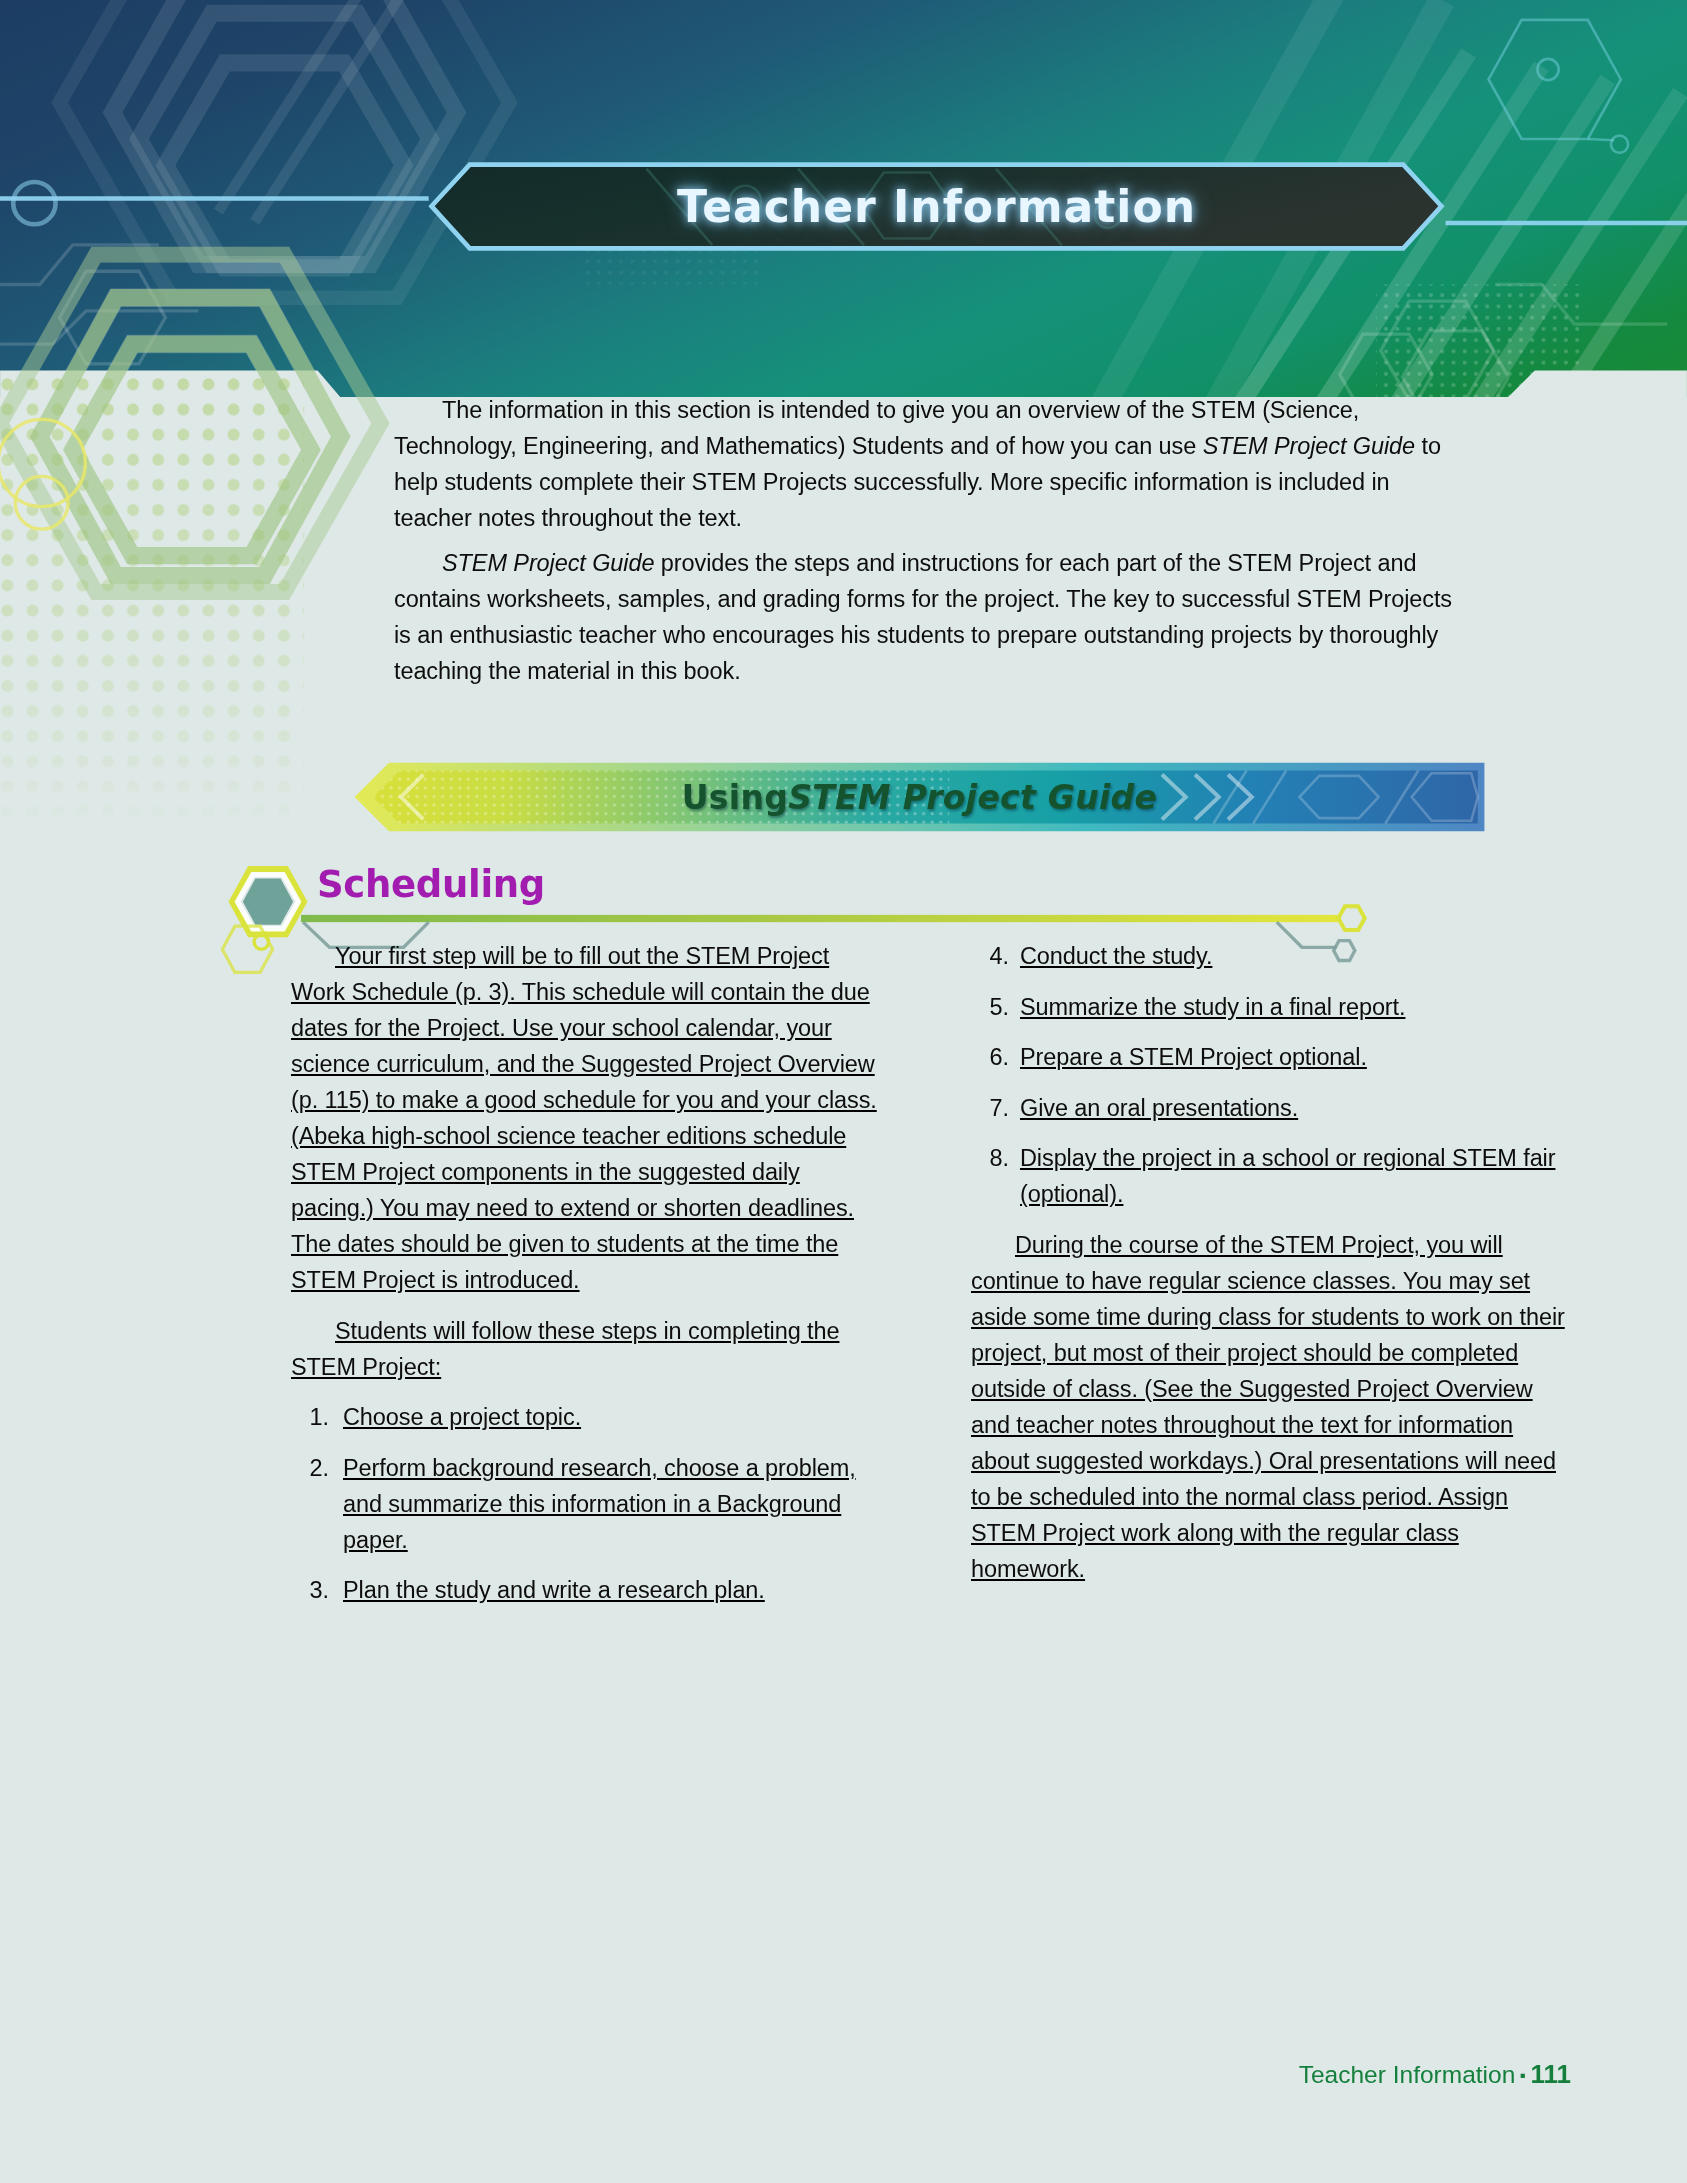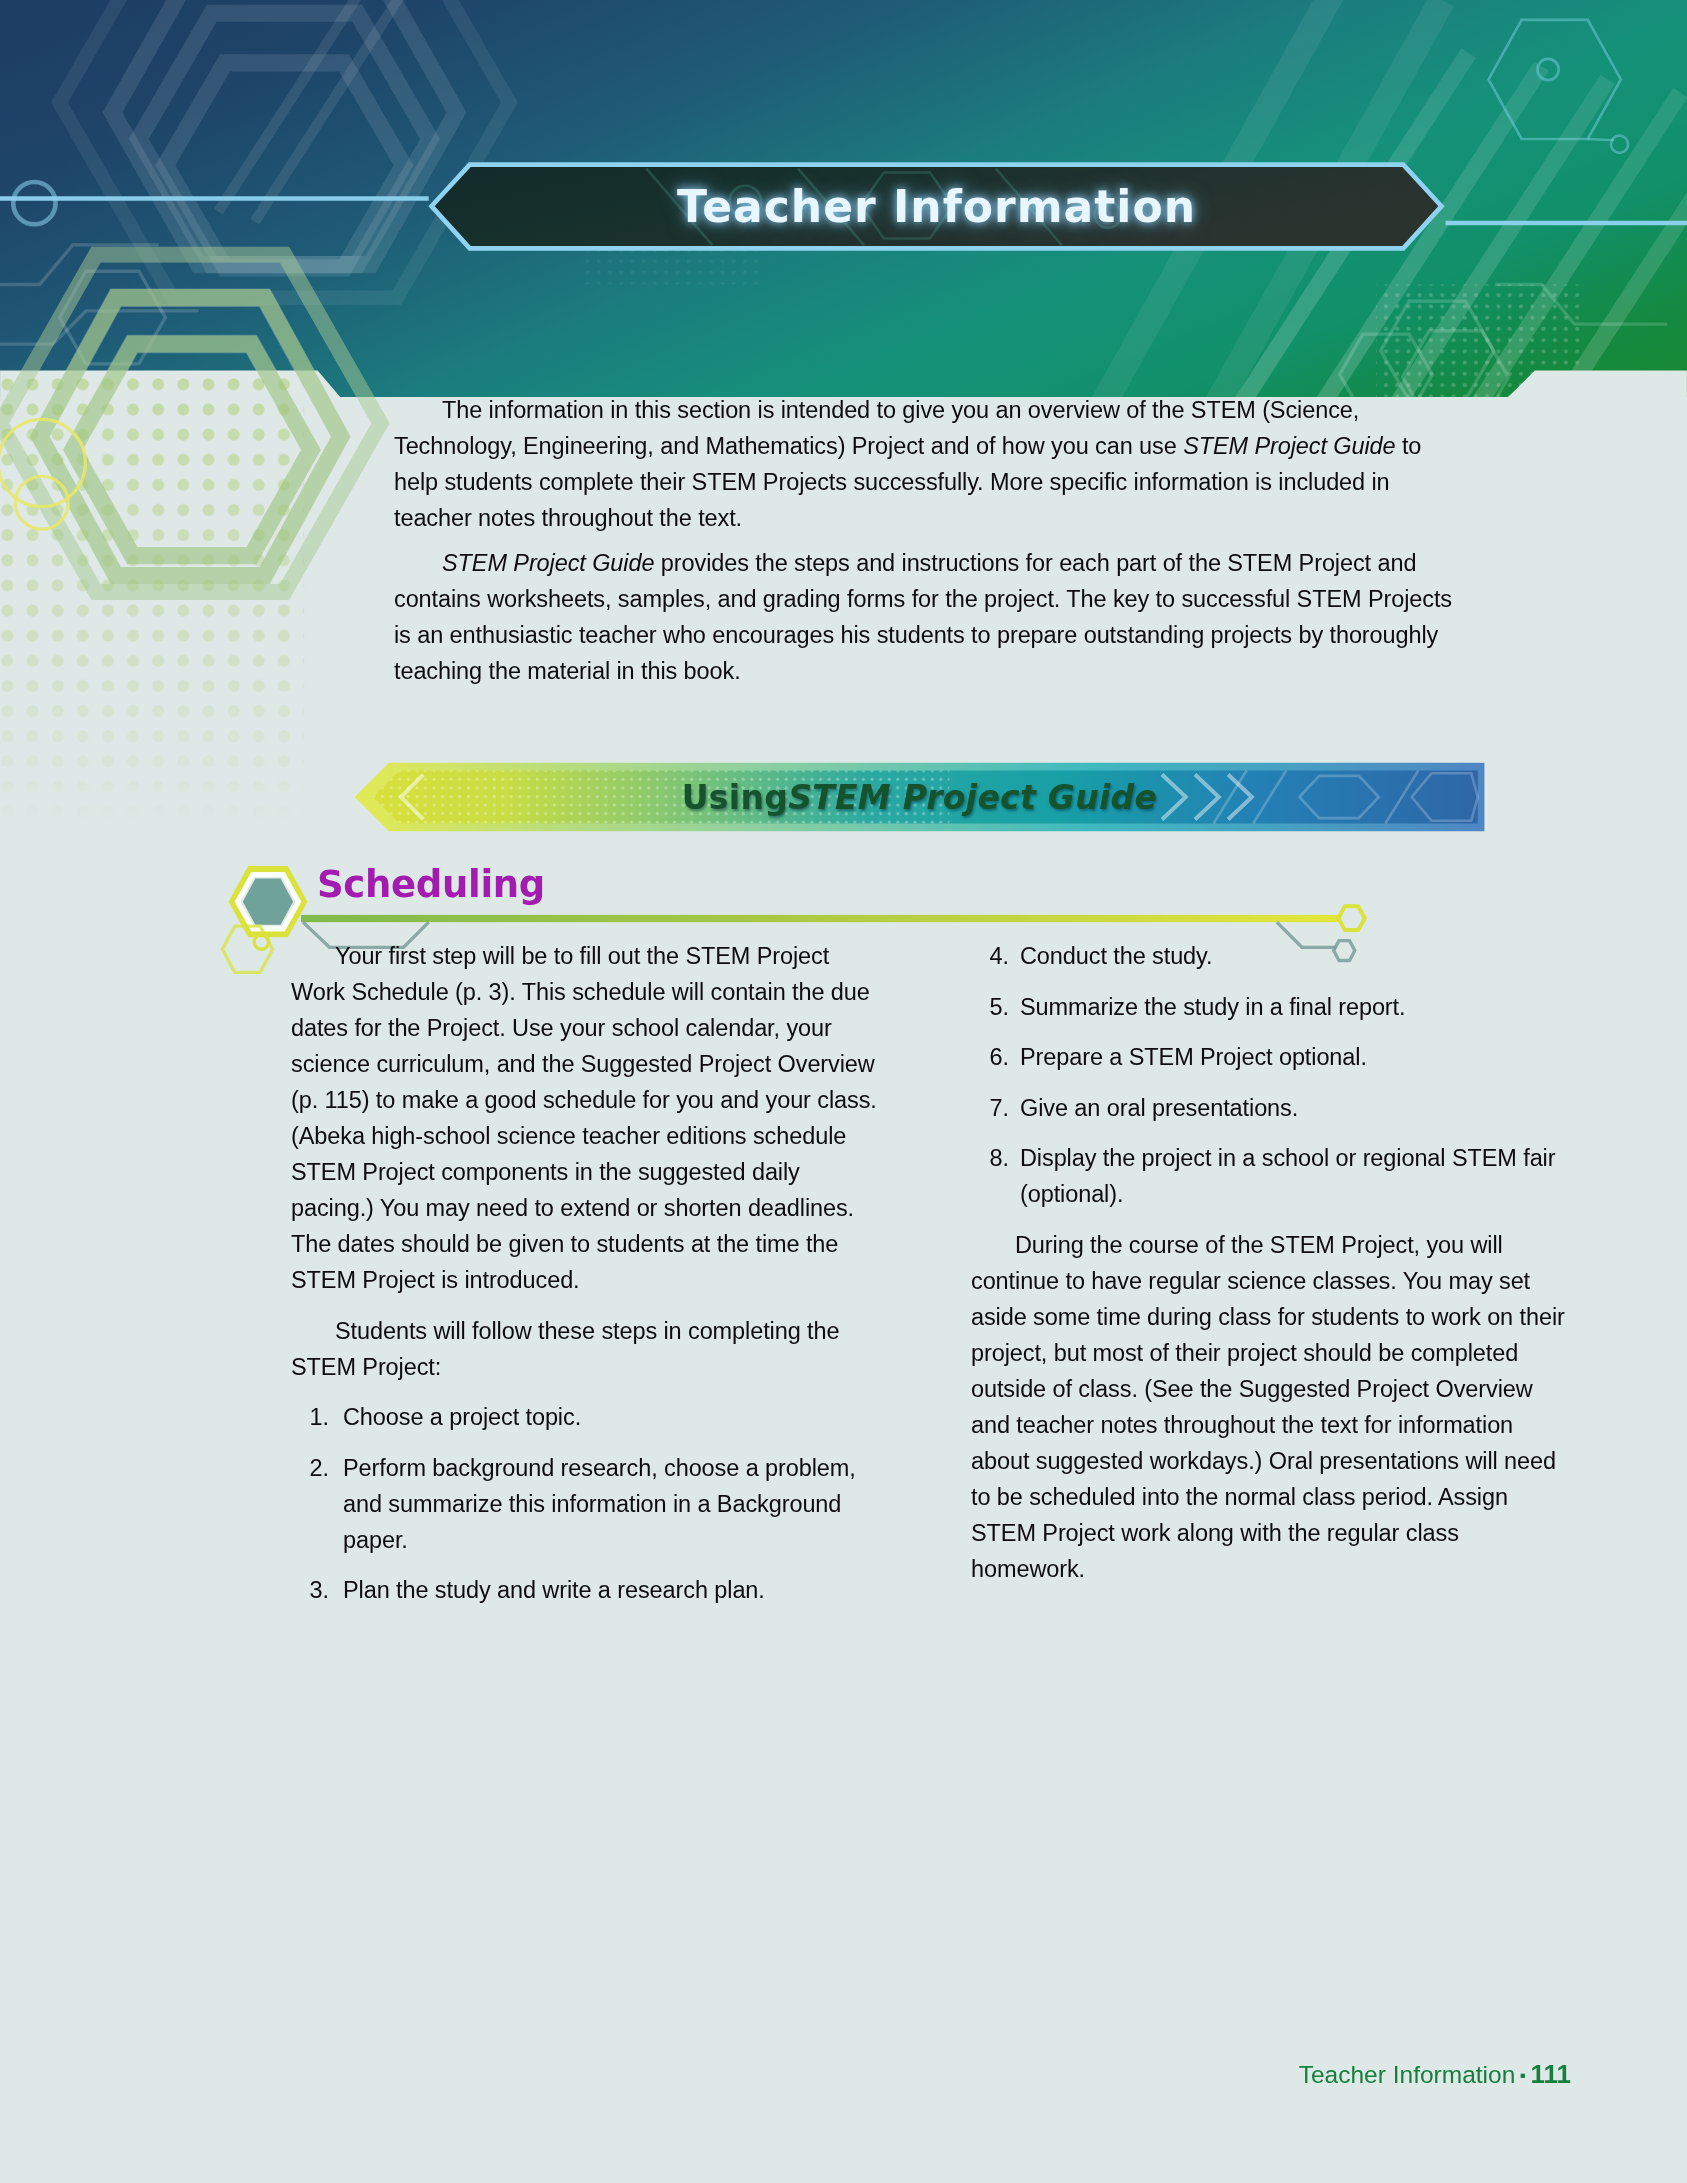--- a/index.html
+++ b/index.html
@@ -149,20 +149,21 @@
   
   .cols {
     position: absolute;
     left: 0;
     top: 938px;
     width: 1687px;
   }
   .col {
     position: absolute;
     top: 0;
+    text-decoration: underline;
   }
   .col-left { left: 291px; width: 595px; }
   .col-right { left: 971px; width: 595px; }
 
   .body-p {
     font-family: "Liberation Sans", sans-serif;
     font-size: 23.5px;
     line-height: 36px;
     color: #0d0d0d;
     margin: 0 0 14.6px 0;
@@ -396,21 +397,21 @@
         <line x1="860" y1="10" x2="960" y2="126"></line>
         <circle cx="480" cy="60" r="24"></circle>
         <circle cx="1030" cy="80" r="20"></circle>
         <polygon points="690,16 760,16 795,66 760,116 690,116 655,66"></polygon>
       </g>
     </svg>
     <div class="title-text">Teacher Information</div>
   </div>
 
   <div class="intro">
-    <p class="para"><span>The information in this section is intended to give you an overview of the STEM (Science, Technology, Engineering, and Mathematics) Project and of how you can use </span><i>STEM Project Guide</i><span> to help students complete their STEM Projects successfully. More specific information is included in teacher notes throughout the text.</span></p>
+    <p class="para"><span>The information in this section is intended to give you an overview of the STEM (Science, Technology, Engineering, and Mathematics) Students and of how you can use </span><i>STEM Project Guide</i><span> to help students complete their STEM Projects successfully. More specific information is included in teacher notes throughout the text.</span></p>
     <p class="para"><i>STEM Project Guide</i><span> provides the steps and instructions for each part of the STEM Project and contains worksheets, samples, and grading forms for the project. The key to successful STEM Projects is an enthusiastic teacher who encourages his students to prepare outstanding projects by thoroughly teaching the material in this book.</span></p>
   </div>
 
   <div class="banner">
     <svg width="1131" height="74" viewBox="0 0 1710 112">
       <defs>
         <linearGradient id="bannerFill" x1="0" y1="0" x2="1" y2="0">
           <stop offset="0%" stop-color="#d8e03a"></stop>
           <stop offset="12%" stop-color="#c9dd44"></stop>
           <stop offset="28%" stop-color="#7fc575"></stop>

